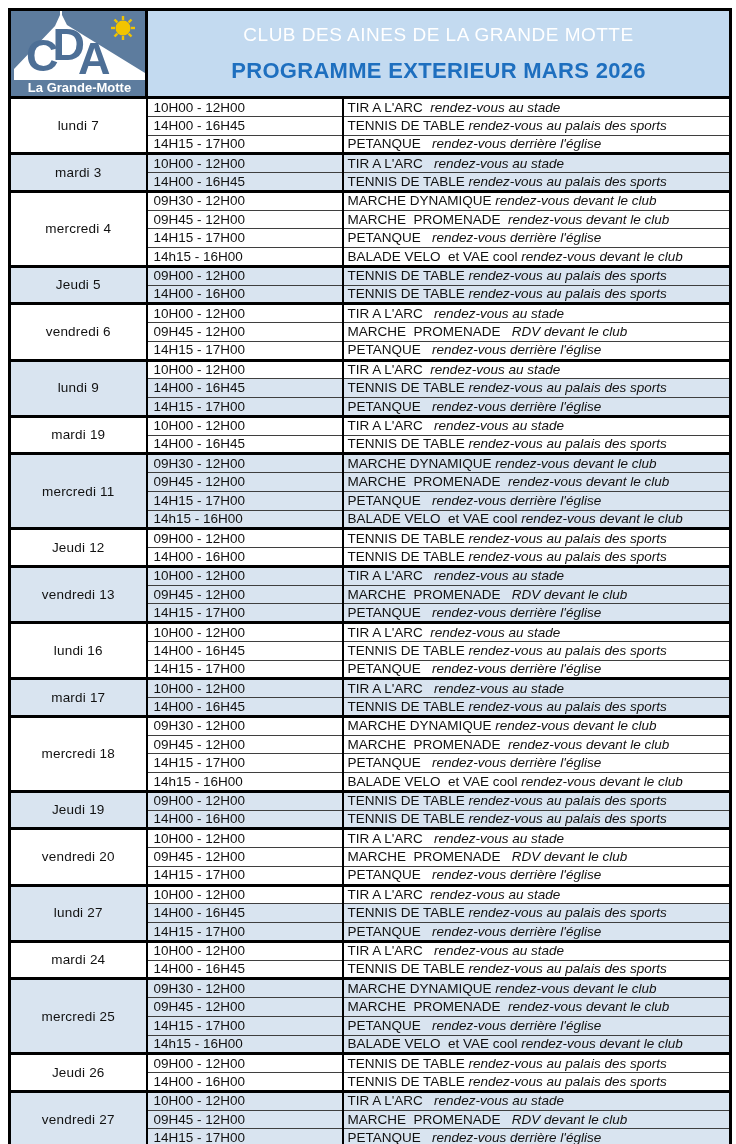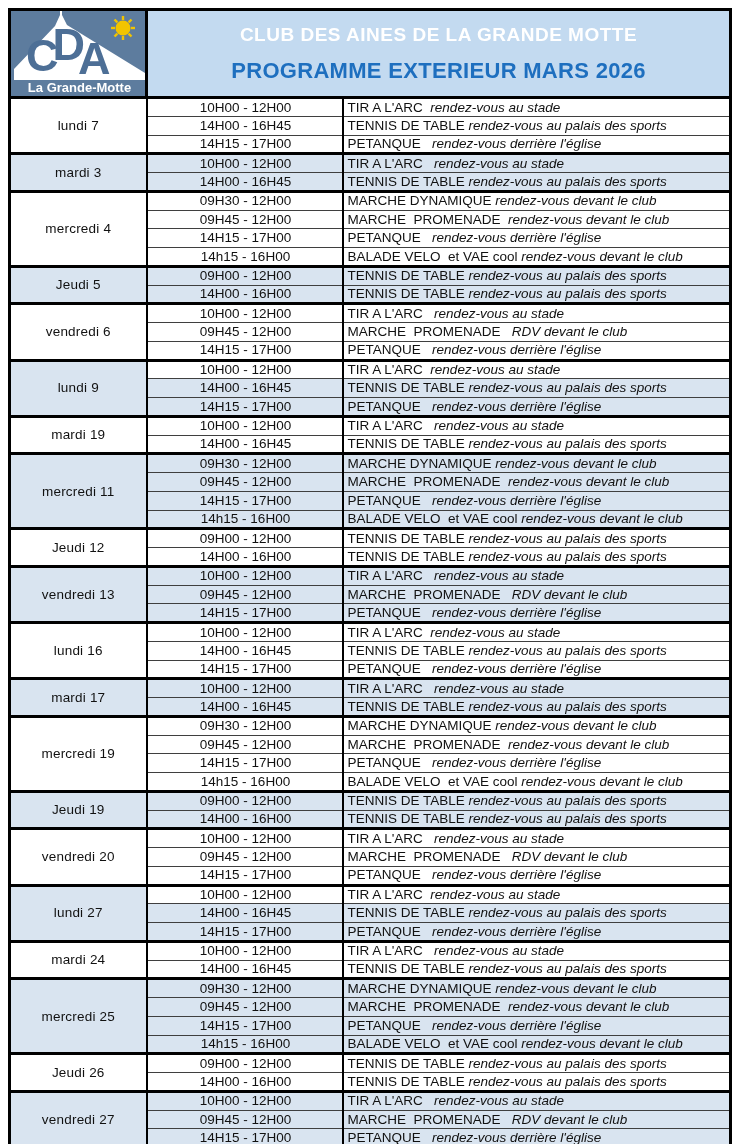--- a/index.html
+++ b/index.html
@@ -24,40 +24,40 @@
     padding:0;background:var(--logo-bg,#5d7c9e);
     border:3px solid var(--grid-dark,#000);
   }
   .logo-cell svg{display:block;}
   .title-cell{
     background:var(--header-bg,#c3daf0);
     border:3px solid var(--grid-dark,#000);
     text-align:center;vertical-align:middle;padding:0;
   }
   .title1{
-    font-size:19px;font-weight:bold;letter-spacing:.5px;
+    font-size:19px;font-weight:normal;letter-spacing:.5px;
     color:var(--title1-color,#fff);
   }
   .title2{
     font-size:22px;font-weight:bold;letter-spacing:.3px;margin-top:12px;
     color:var(--title2-color,#1e6fbf);
   }
 
   
   tr.sched{height:18.75px;}
   tr.sched td{
     padding:0 4px;font-size:13.5px;vertical-align:middle;line-height:1;
     border-top:1px solid var(--grid-light,#3f3f3f);
     border-bottom:1px solid var(--grid-light,#3f3f3f);
     border-left:2px solid var(--grid-dark,#000);
     border-right:2px solid var(--grid-dark,#000);
   }
   tr.group-start td{border-top:3px solid var(--grid-dark,#000);}
   .day-cell{text-align:center;font-size:16px;letter-spacing:.2px;}
-  .time-cell{padding-left:6px !important;text-align:center;}
+  .time-cell{padding-left:6px !important;}
   .act-cell{white-space:nowrap;}
   .act{white-space:pre-wrap;}
   .note{white-space:pre-wrap;font-style:italic;text-align:right;}
   .shade-blue{background:var(--row-blue,#d9e4f0);}
   .shade-white{background:var(--row-white,#fff);}
 </style>
 </head>
 <body>
 
 <div class="sheet">
@@ -234,21 +234,21 @@
         <tr class="sched group-start">
           <td class="day-cell shade-blue" rowspan="2">mardi 17</td>
           <td class="time-cell shade-blue">10H00 - 12H00</td>
           <td class="act-cell shade-blue"><span class="act">TIR A L'ARC   </span><span class="note">rendez-vous au stade</span></td>
         </tr>
         <tr class="sched">
           <td class="time-cell shade-blue">14H00 - 16H45</td>
           <td class="act-cell shade-blue"><span class="act">TENNIS DE TABLE </span><span class="note">rendez-vous au palais des sports</span></td>
         </tr>
         <tr class="sched group-start">
-          <td class="day-cell shade-white" rowspan="4">mercredi 19</td>
+          <td class="day-cell shade-white" rowspan="4">mercredi 18</td>
           <td class="time-cell shade-white">09H30 - 12H00</td>
           <td class="act-cell shade-white"><span class="act">MARCHE DYNAMIQUE </span><span class="note">rendez-vous devant le club</span></td>
         </tr>
         <tr class="sched">
           <td class="time-cell shade-white">09H45 - 12H00</td>
           <td class="act-cell shade-white"><span class="act">MARCHE  PROMENADE  </span><span class="note">rendez-vous devant le club</span></td>
         </tr>
         <tr class="sched">
           <td class="time-cell shade-white">14H15 - 17H00</td>
           <td class="act-cell shade-white"><span class="act">PETANQUE   </span><span class="note">rendez-vous derrière l'église</span></td>

